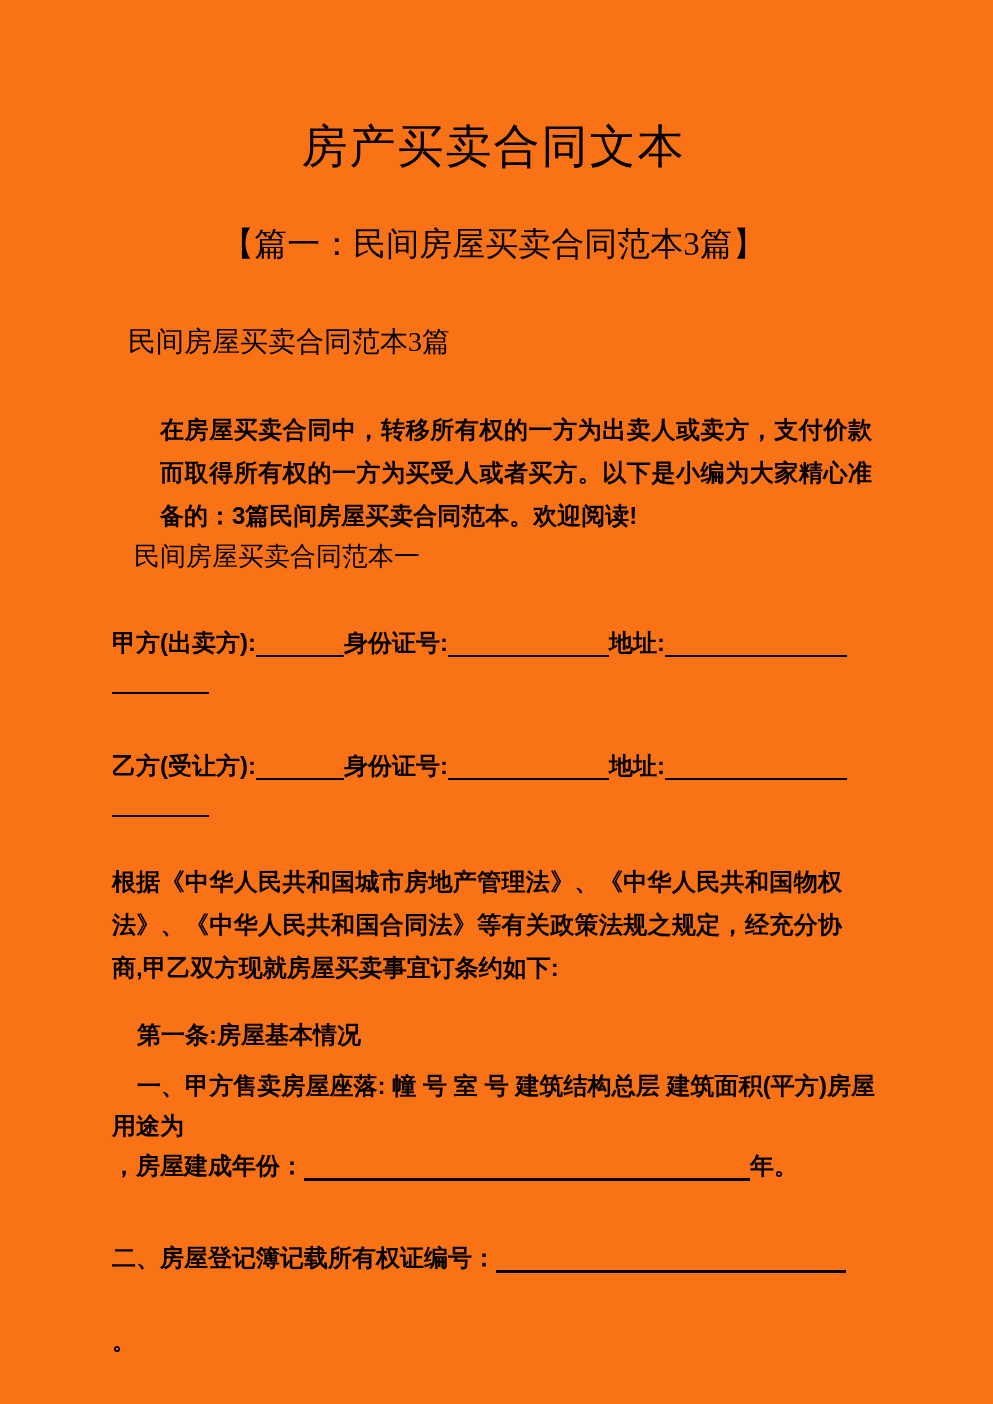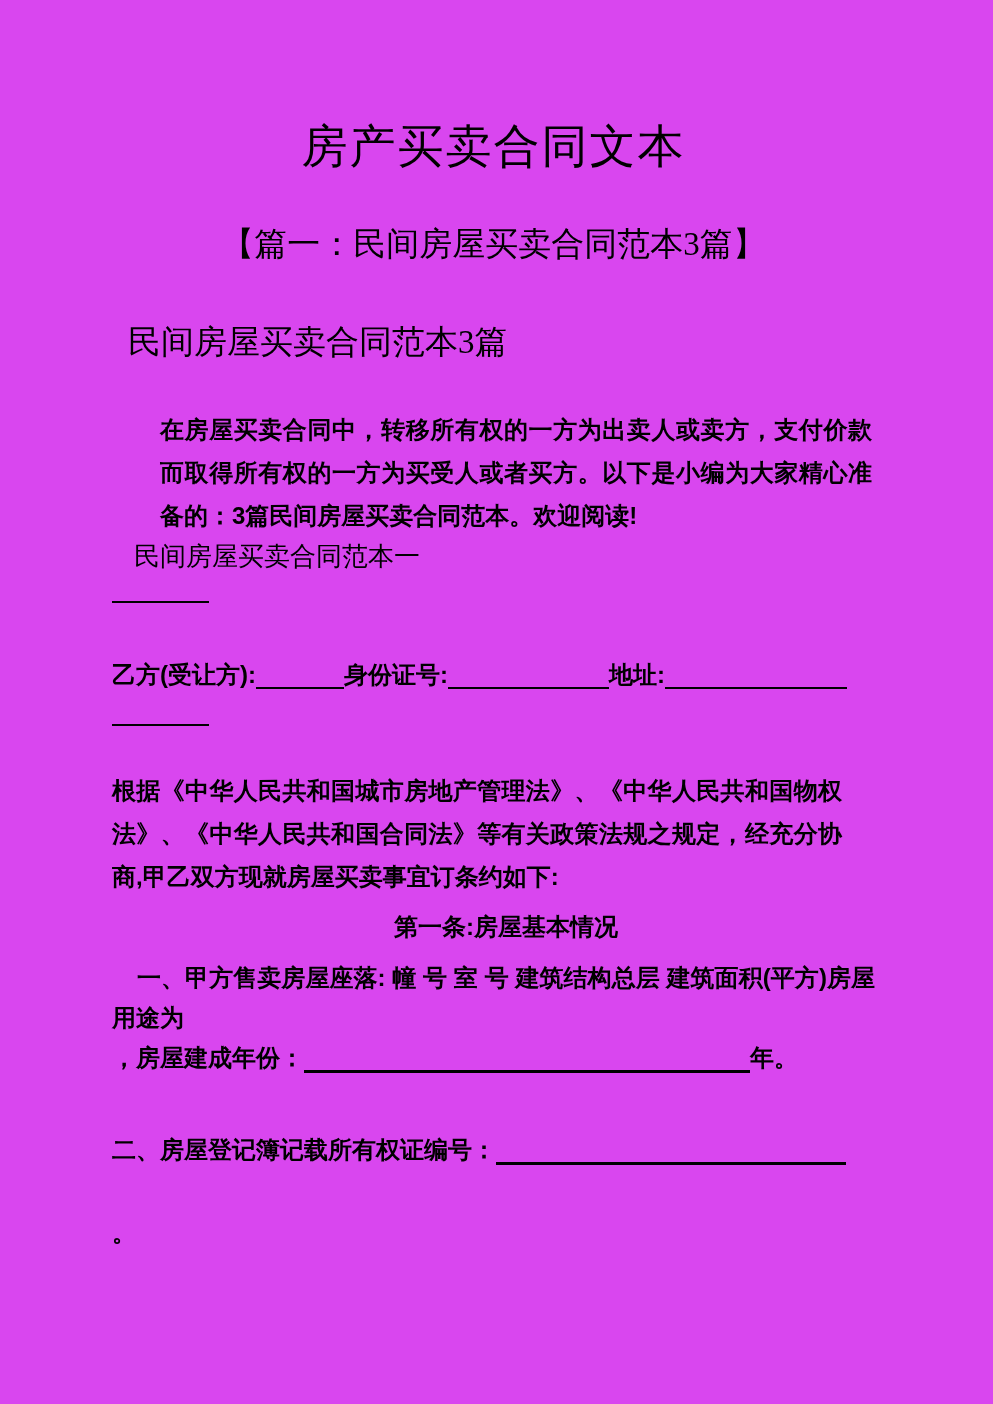--- a/index.html
+++ b/index.html
@@ -1,19 +1,19 @@
 <!DOCTYPE html>
 <html><head>
 <meta charset="utf-8">
 <style>
   html,body{margin:0;padding:0;background:#ffffff;}
   .page{
     position:relative;
     width:993px;height:1404px;
-    background:#d946ef;
+    background:#f97316;
     color:#000000;
     font-family:"Liberation Sans","DejaVu Sans",sans-serif;
     overflow:hidden;
     box-sizing:border-box;
   }
   .content{margin-left:112px;width:763px;}
   
   .title{
     padding-top:122px;margin:0;
     font-family:"Liberation Serif","DejaVu Serif",serif;
@@ -22,35 +22,35 @@
   }
   .heading{
     margin:52px 0 0 0;
     font-family:"Liberation Serif","DejaVu Serif",serif;
     font-weight:normal;font-size:33px;line-height:40px;
     text-align:center;
   }
   .sub1{
     margin:62px 0 0 0;padding-left:16px;
     font-family:"Liberation Serif","DejaVu Serif",serif;
-    font-weight:normal;font-size:33px;line-height:32px;
+    font-weight:normal;font-size:28px;line-height:32px;
   }
   .sub2{
     margin:4px 0 0 0;padding-left:22px;
     font-family:Liberation Serif, serif;
     font-weight:normal;font-size:26px;line-height:32px;
   }
   
   .body{font-weight:bold;font-size:24px;line-height:43px;margin:0;}
   .intro{margin-top:50px;width:712px;text-align:justify;margin-left:48px;}
   .legal{margin-top:43px;width:730px;text-align:justify;}
   .party{margin-top:48px;white-space:nowrap;}
   .party-b{margin-top:50px;}
   .cont{height:30px;display:flex;align-items:flex-end;}
-  .art{margin-top:7px;padding-left:25px;text-align:center;}
+  .art{margin-top:24px;padding-left:25px;}
   .item1{margin-top:10px;line-height:40px;text-indent:25px;text-align:justify;}
   .yearline{line-height:40px;white-space:nowrap;}
   .regline{margin-top:52px;line-height:40px;white-space:nowrap;}
   .period{margin-top:48px;line-height:30px;}
   
   .bk{display:inline-block;height:2px;background:#000;vertical-align:-6px;}
   .bk3{display:inline-block;height:3px;background:#000;vertical-align:-7px;}
   .w88{width:88px;} .w161{width:161px;} .w182{width:182px;} .w97{width:97px;}
   .w446{width:446px;} .w350{width:350px;}
 </style>
@@ -63,20 +63,23 @@
     <h1 class="title">房产买卖合同文本</h1>
 
     <h2 class="heading">【篇一：民间房屋买卖合同范本3篇】</h2>
 
     <p class="sub1">民间房屋买卖合同范本3篇</p>
 
     <p class="body intro">在房屋买卖合同中，转移所有权的一方为出卖人或卖方，支付价款而取得所有权的一方为买受人或者买方。以下是小编为大家精心准备的：3篇民间房屋买卖合同范本。欢迎阅读!</p>
 
     <p class="sub2">民间房屋买卖合同范本一</p>
 
+    <div class="body party">
+      <span>甲方(出卖方):</span><span class="bk w88"></span><span>身份证号:</span><span class="bk w161"></span><span>地址:</span><span class="bk w182"></span>
+    </div>
     <div class="cont">
       <span class="bk w97"></span>
     </div>
 
     <div class="body party party-b">
       <span>乙方(受让方):</span><span class="bk w88"></span><span>身份证号:</span><span class="bk w161"></span><span>地址:</span><span class="bk w182"></span>
     </div>
     <div class="cont">
       <span class="bk w97"></span>
     </div>

